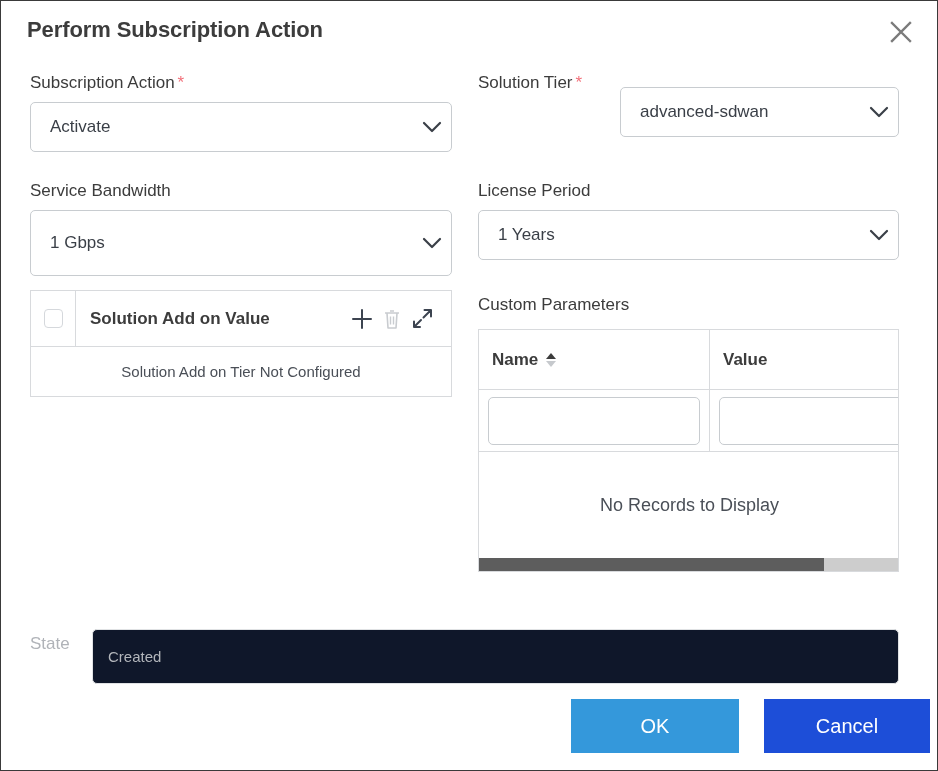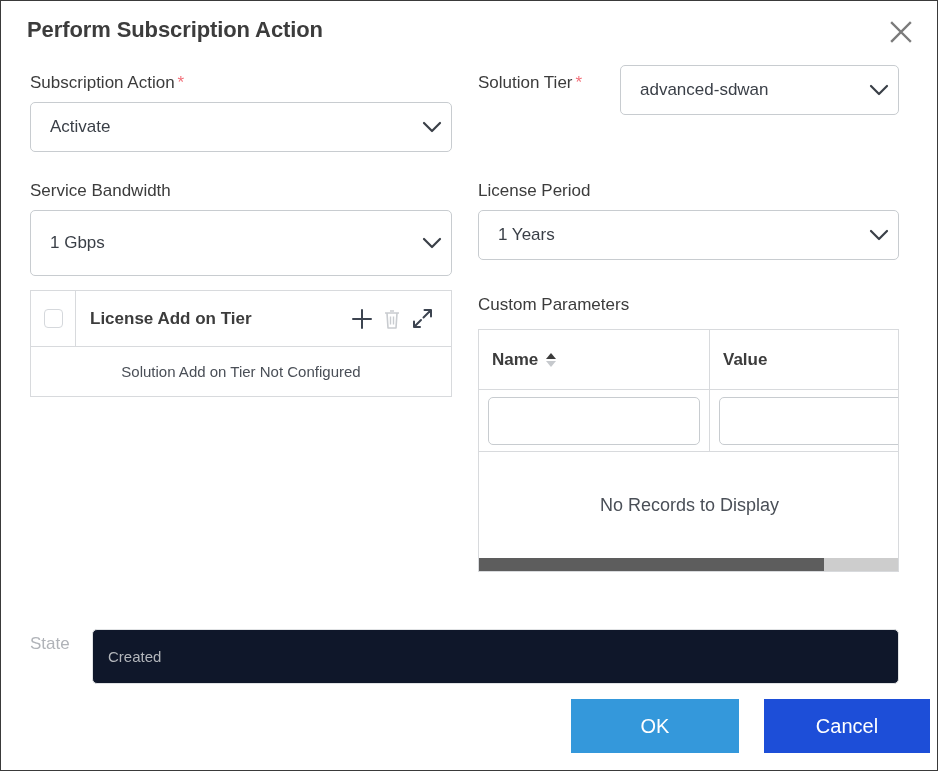--- a/index.html
+++ b/index.html
@@ -72,21 +72,21 @@
   }
 
   
   #lbl-sub-action { position: absolute; left: 29px; top: 72px; }
   #sel-sub-action { left: 29px; top: 101px; width: 422px; height: 50px; }
   #lbl-svc-bw     { position: absolute; left: 29px; top: 180px; }
   #sel-svc-bw     { left: 29px; top: 209px; width: 422px; height: 66px; }
 
   
   #lbl-sol-tier   { position: absolute; left: 477px; top: 72px; }
-  #sel-sol-tier   { left: 619px; top: 64px; width: 279px; height: 50px; }
+  #sel-sol-tier   { left: 619px; top: 86px; width: 279px; height: 50px; }
   #lbl-lic-period { position: absolute; left: 477px; top: 180px; }
   #sel-lic-period { left: 477px; top: 209px; width: 421px; height: 50px; }
   #lbl-custom-params { position: absolute; left: 477px; top: 294px; }
 
   
   .addon-table {
     position: absolute;
     left: 29px; top: 289px;
     width: 422px;
     border: 1px solid #d8dadd;
@@ -318,21 +318,21 @@
       </svg>
     </span>
   </div>
 
   <div class="addon-table">
     <div class="addon-head">
       <div class="addon-cb-cell">
         <div class="cbox"></div>
       </div>
       <div class="addon-head-main">
-        <span class="addon-head-title">License Add on Tier</span>
+        <span class="addon-head-title">Solution Add on Value</span>
         <span class="ic-btn">
           <svg width="22" height="22" viewBox="0 0 22 22" aria-hidden="true">
             <path d="M11 2 L11 20 M2 11 L20 11" stroke="#3c4450" stroke-width="2" stroke-linecap="round"></path>
           </svg>
         </span>
         <span class="ic-btn">
           <svg width="20" height="22" viewBox="0 0 20 22" aria-hidden="true">
             <path d="M3 5 H17 M8 3 H12 M5 5 L6 20 H14 L15 5" stroke="#c9ccd0" stroke-width="1.6" fill="none" stroke-linejoin="round"></path>
             <path d="M8.5 8.5 V16.5 M11.5 8.5 V16.5" stroke="#c9ccd0" stroke-width="1.4"></path>
           </svg>

